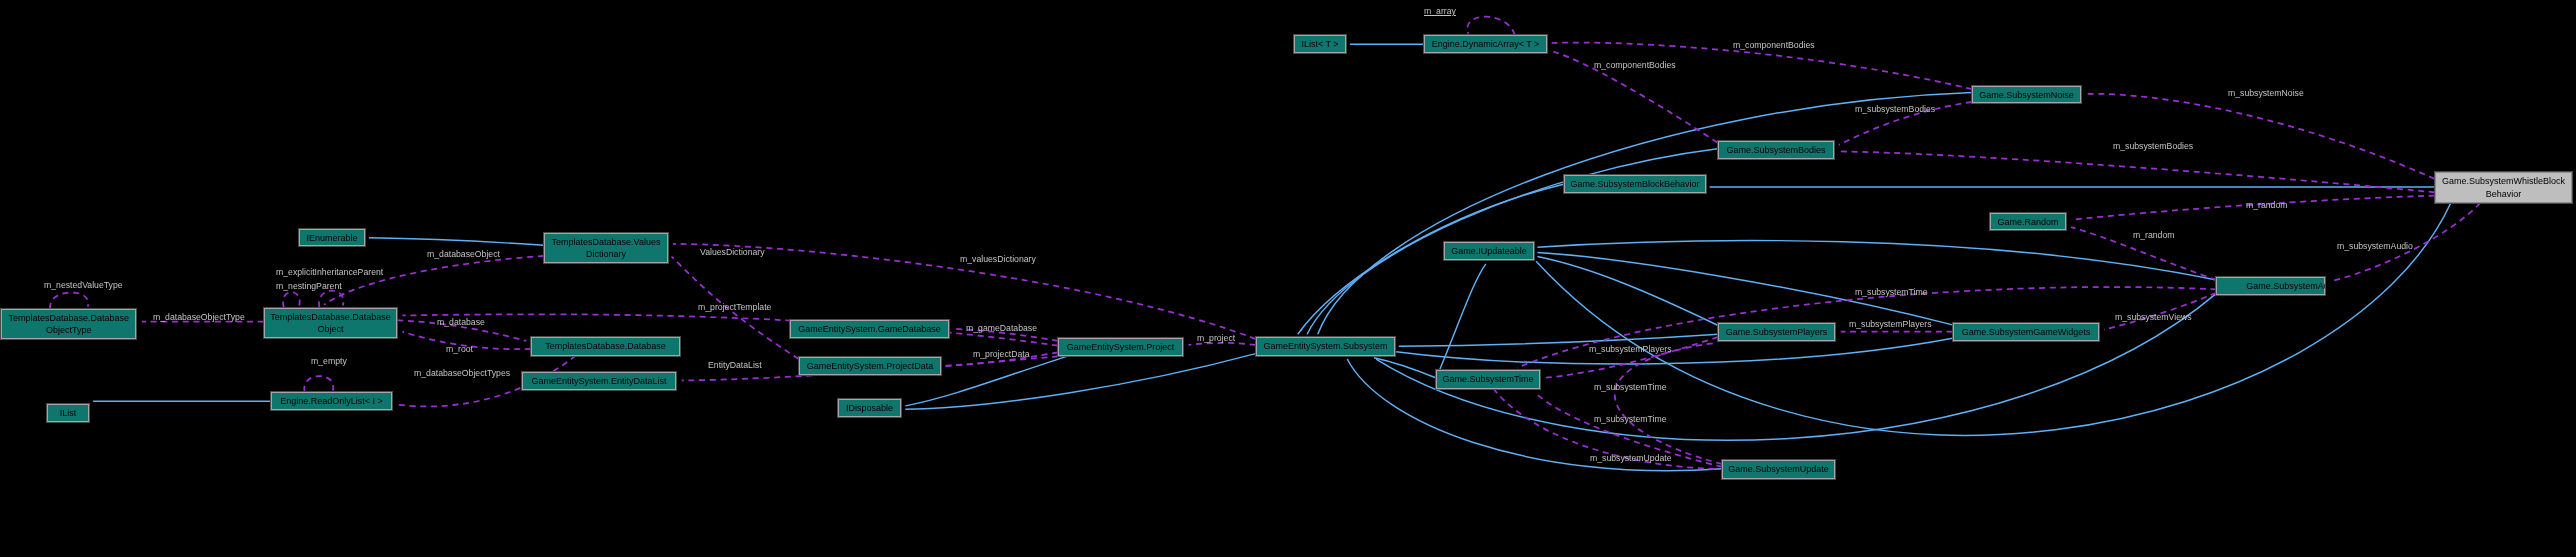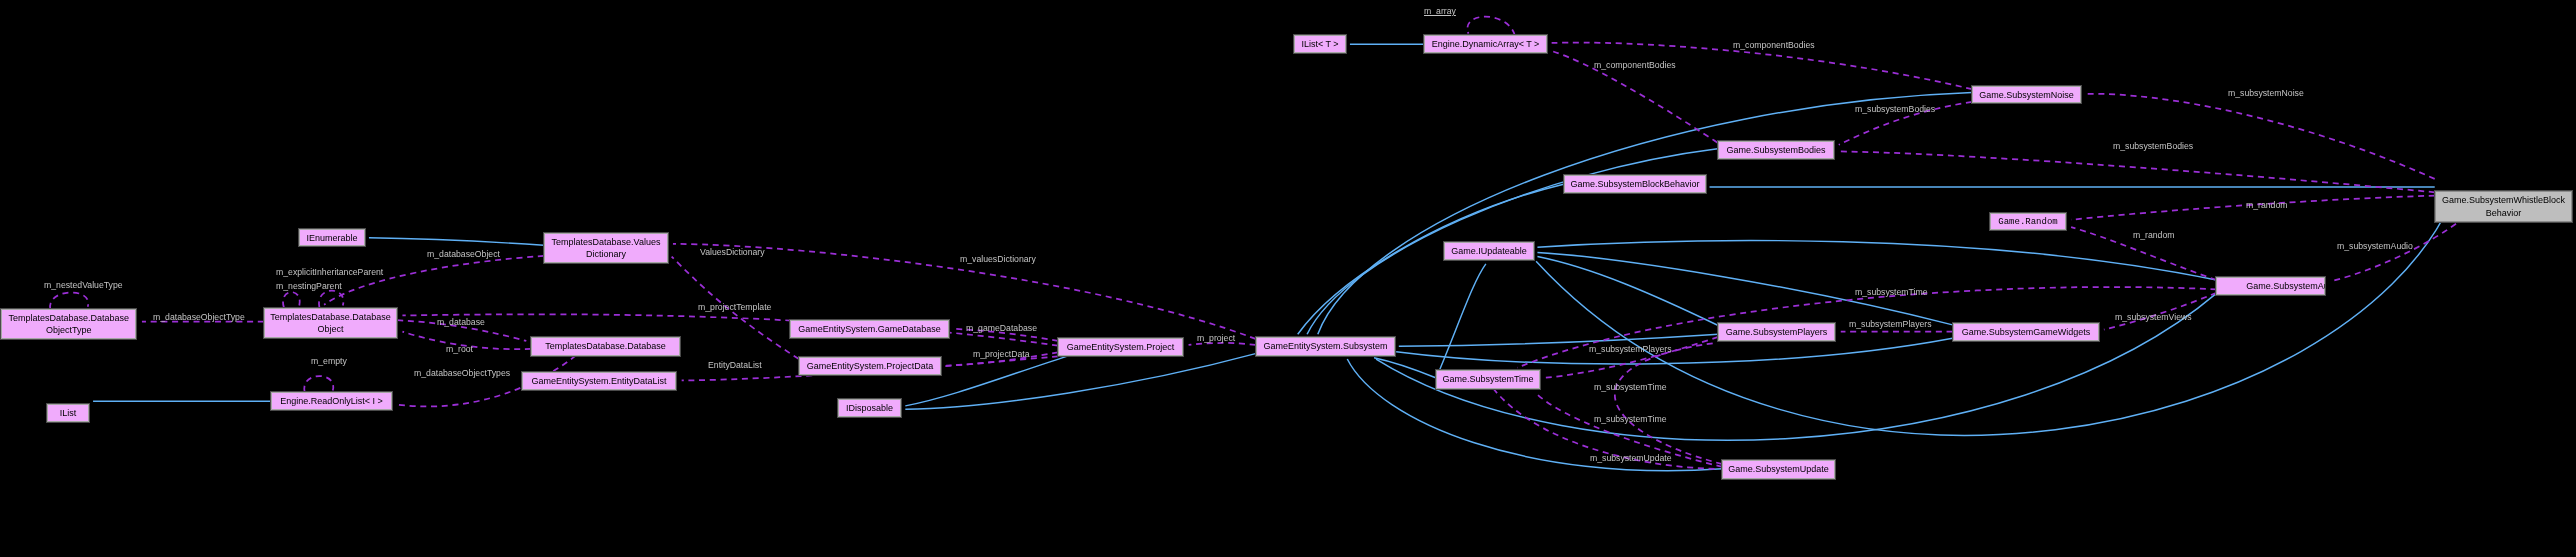--- a/index.html
+++ b/index.html
@@ -3,21 +3,21 @@
 <meta charset="utf-8">
 <style>
   html,body{margin:0;padding:0;background:#000;}
   #stage{position:relative;width:2576px;height:558px;background:#000;overflow:hidden;
          font-family:"Liberation Sans","DejaVu Sans",sans-serif;}
   #edges{position:absolute;left:0;top:0;width:2576px;height:558px;}
   #edges path{fill:none;}
   #edges path.inherit{stroke:#5fb0f5;stroke-width:2.2px;}
   #edges path.usage{stroke:#9b2fd6;stroke-width:2.6px;stroke-dasharray:9 7;}
   .node{position:absolute;display:flex;align-items:center;justify-content:center;
-        box-sizing:border-box;background:#f0abfc;border:1.3px solid #a6a6a6;outline:0.7px solid #4a4a4a;
+        box-sizing:border-box;background:#0f766e;border:1.3px solid #a6a6a6;outline:0.7px solid #4a4a4a;
         color:#000;font-size:9px;line-height:1.35;text-align:center;white-space:pre-line;
         cursor:pointer;}
   .node.highlight{background:#bebebe;border-color:#8d8d8d;}
   .edge-label{position:absolute;color:#c4c4c4;font-size:8.7px;white-space:nowrap;}
 </style>
 </head>
 <body>
 
 <div id="stage">
   <svg id="edges" width="2576" height="558" viewBox="0 0 3847 833">
@@ -79,23 +79,23 @@
       <path d="M593,478 C670,482 730,494 786,509" class="usage" marker-end="url(#arrow-purple)"></path>
       <path d="M793,521 C710,524 640,508 601,495" class="usage" marker-end="url(#arrow-purple)"></path>
       <path d="M455,585 C448,554 505,554 497,583" class="usage" marker-end="url(#arrow-purple)"></path>
       <path d="M860,531 C770,600 670,614 592,604" class="usage" marker-end="url(#arrow-purple)"></path>
     </svg>
 <div class="node" style="left: 1294px; top: 35px; width: 52px; height: 18px;">IList&lt; T &gt;</div>
     <div class="node" style="left: 1424px; top: 35px; width: 123px; height: 18px;">Engine.DynamicArray&lt; T &gt;</div>
     <div class="node" style="left: 1972px; top: 86px; width: 109px; height: 17.4px;">Game.SubsystemNoise</div>
     <div class="node" style="left: 1718px; top: 141px; width: 116px; height: 18px; text-align: right;">Game.SubsystemBodies</div>
     <div class="node" style="left: 1564px; top: 175px; width: 142px; height: 18px;">Game.SubsystemBlockBehavior</div>
-    <div class="node highlight" style="left: 2435px; top: 172px; width: 137px; height: 31px; margin-top: 19px;">Game.SubsystemWhistleBlock
+    <div class="node highlight" style="left: 2435px; top: 172px; width: 137px; height: 31px;">Game.SubsystemWhistleBlock
 Behavior</div>
-    <div class="node" style="left: 1990px; top: 213px; width: 76px; height: 17.4px; font-family: Liberation Mono, monospace;">Game.Random</div>
+    <div class="node" style="left: 1990px; top: 213px; width: 76px; height: 17.4px;">Game.Random</div>
     <div class="node" style="left: 1444px; top: 242px; width: 90px; height: 18px;">Game.IUpdateable</div>
     <div class="node" style="left: 2216px; top: 277px; width: 109px; height: 18px; padding-left: 46px;">Game.SubsystemAudio</div>
     <div class="node" style="left: 1718px; top: 323px; width: 117px; height: 18px;">Game.SubsystemPlayers</div>
     <div class="node" style="left: 1953px; top: 323px; width: 146px; height: 18px;">Game.SubsystemGameWidgets</div>
     <div class="node" style="left: 1256px; top: 337px; width: 139px; height: 19px;">GameEntitySystem.Subsystem</div>
     <div class="node" style="left: 1436px; top: 370px; width: 104px; height: 19px;">Game.SubsystemTime</div>
     <div class="node" style="left: 1722px; top: 460px; width: 113px; height: 19px;">Game.SubsystemUpdate</div>
     <div class="node" style="left: 1058px; top: 338px; width: 125px; height: 18px;">GameEntitySystem.Project</div>
     <div class="node" style="left: 790px; top: 320px; width: 159px; height: 18px;">GameEntitySystem.GameDatabase</div>
     <div class="node" style="left: 799px; top: 357px; width: 142px; height: 18px;">GameEntitySystem.ProjectData</div>

